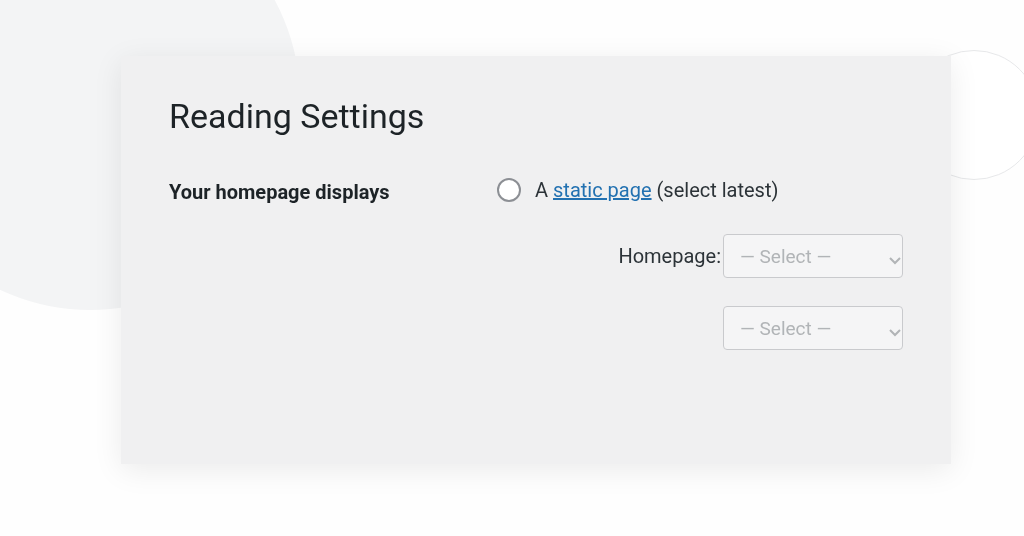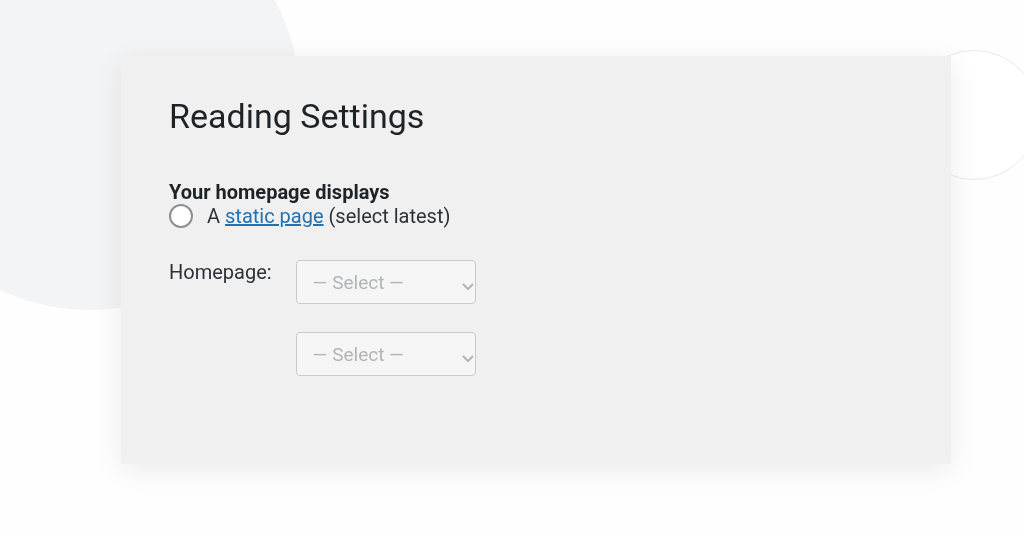--- a/index.html
+++ b/index.html
@@ -50,21 +50,20 @@
     }
     .panel-title {
       font-size: 34px;
       font-weight: 400;
       color: #1d2327;
       margin-bottom: 42px;
     }
     .form-row {
       display: flex;
       align-items: flex-start;
-      flex-direction: column;
     }
     .form-label {
       width: 328px;
       font-size: 20px;
       font-weight: 700;
       color: #1d2327;
       padding-top: 2px;
     }
     .form-controls {
       flex: 1;
@@ -102,23 +101,24 @@
     .radio-text-link {
       color: #2271b1;
       text-decoration: underline;
       text-align: center;
     }
     .select-group {
       margin-top: 32px;
     }
     .select-row {
       display: flex;
+      align-items: center;
       justify-content: flex-end;
       margin-bottom: 28px;
-      gap: 24px;
+      gap: 2px;
     }
     .select-row-label {
       font-size: 20px;
       color: #2c3338;
       text-align: right;
     }
     .select-box {
       width: 180px;
       height: 44px;
       border: 1px solid #c3c4c7;

